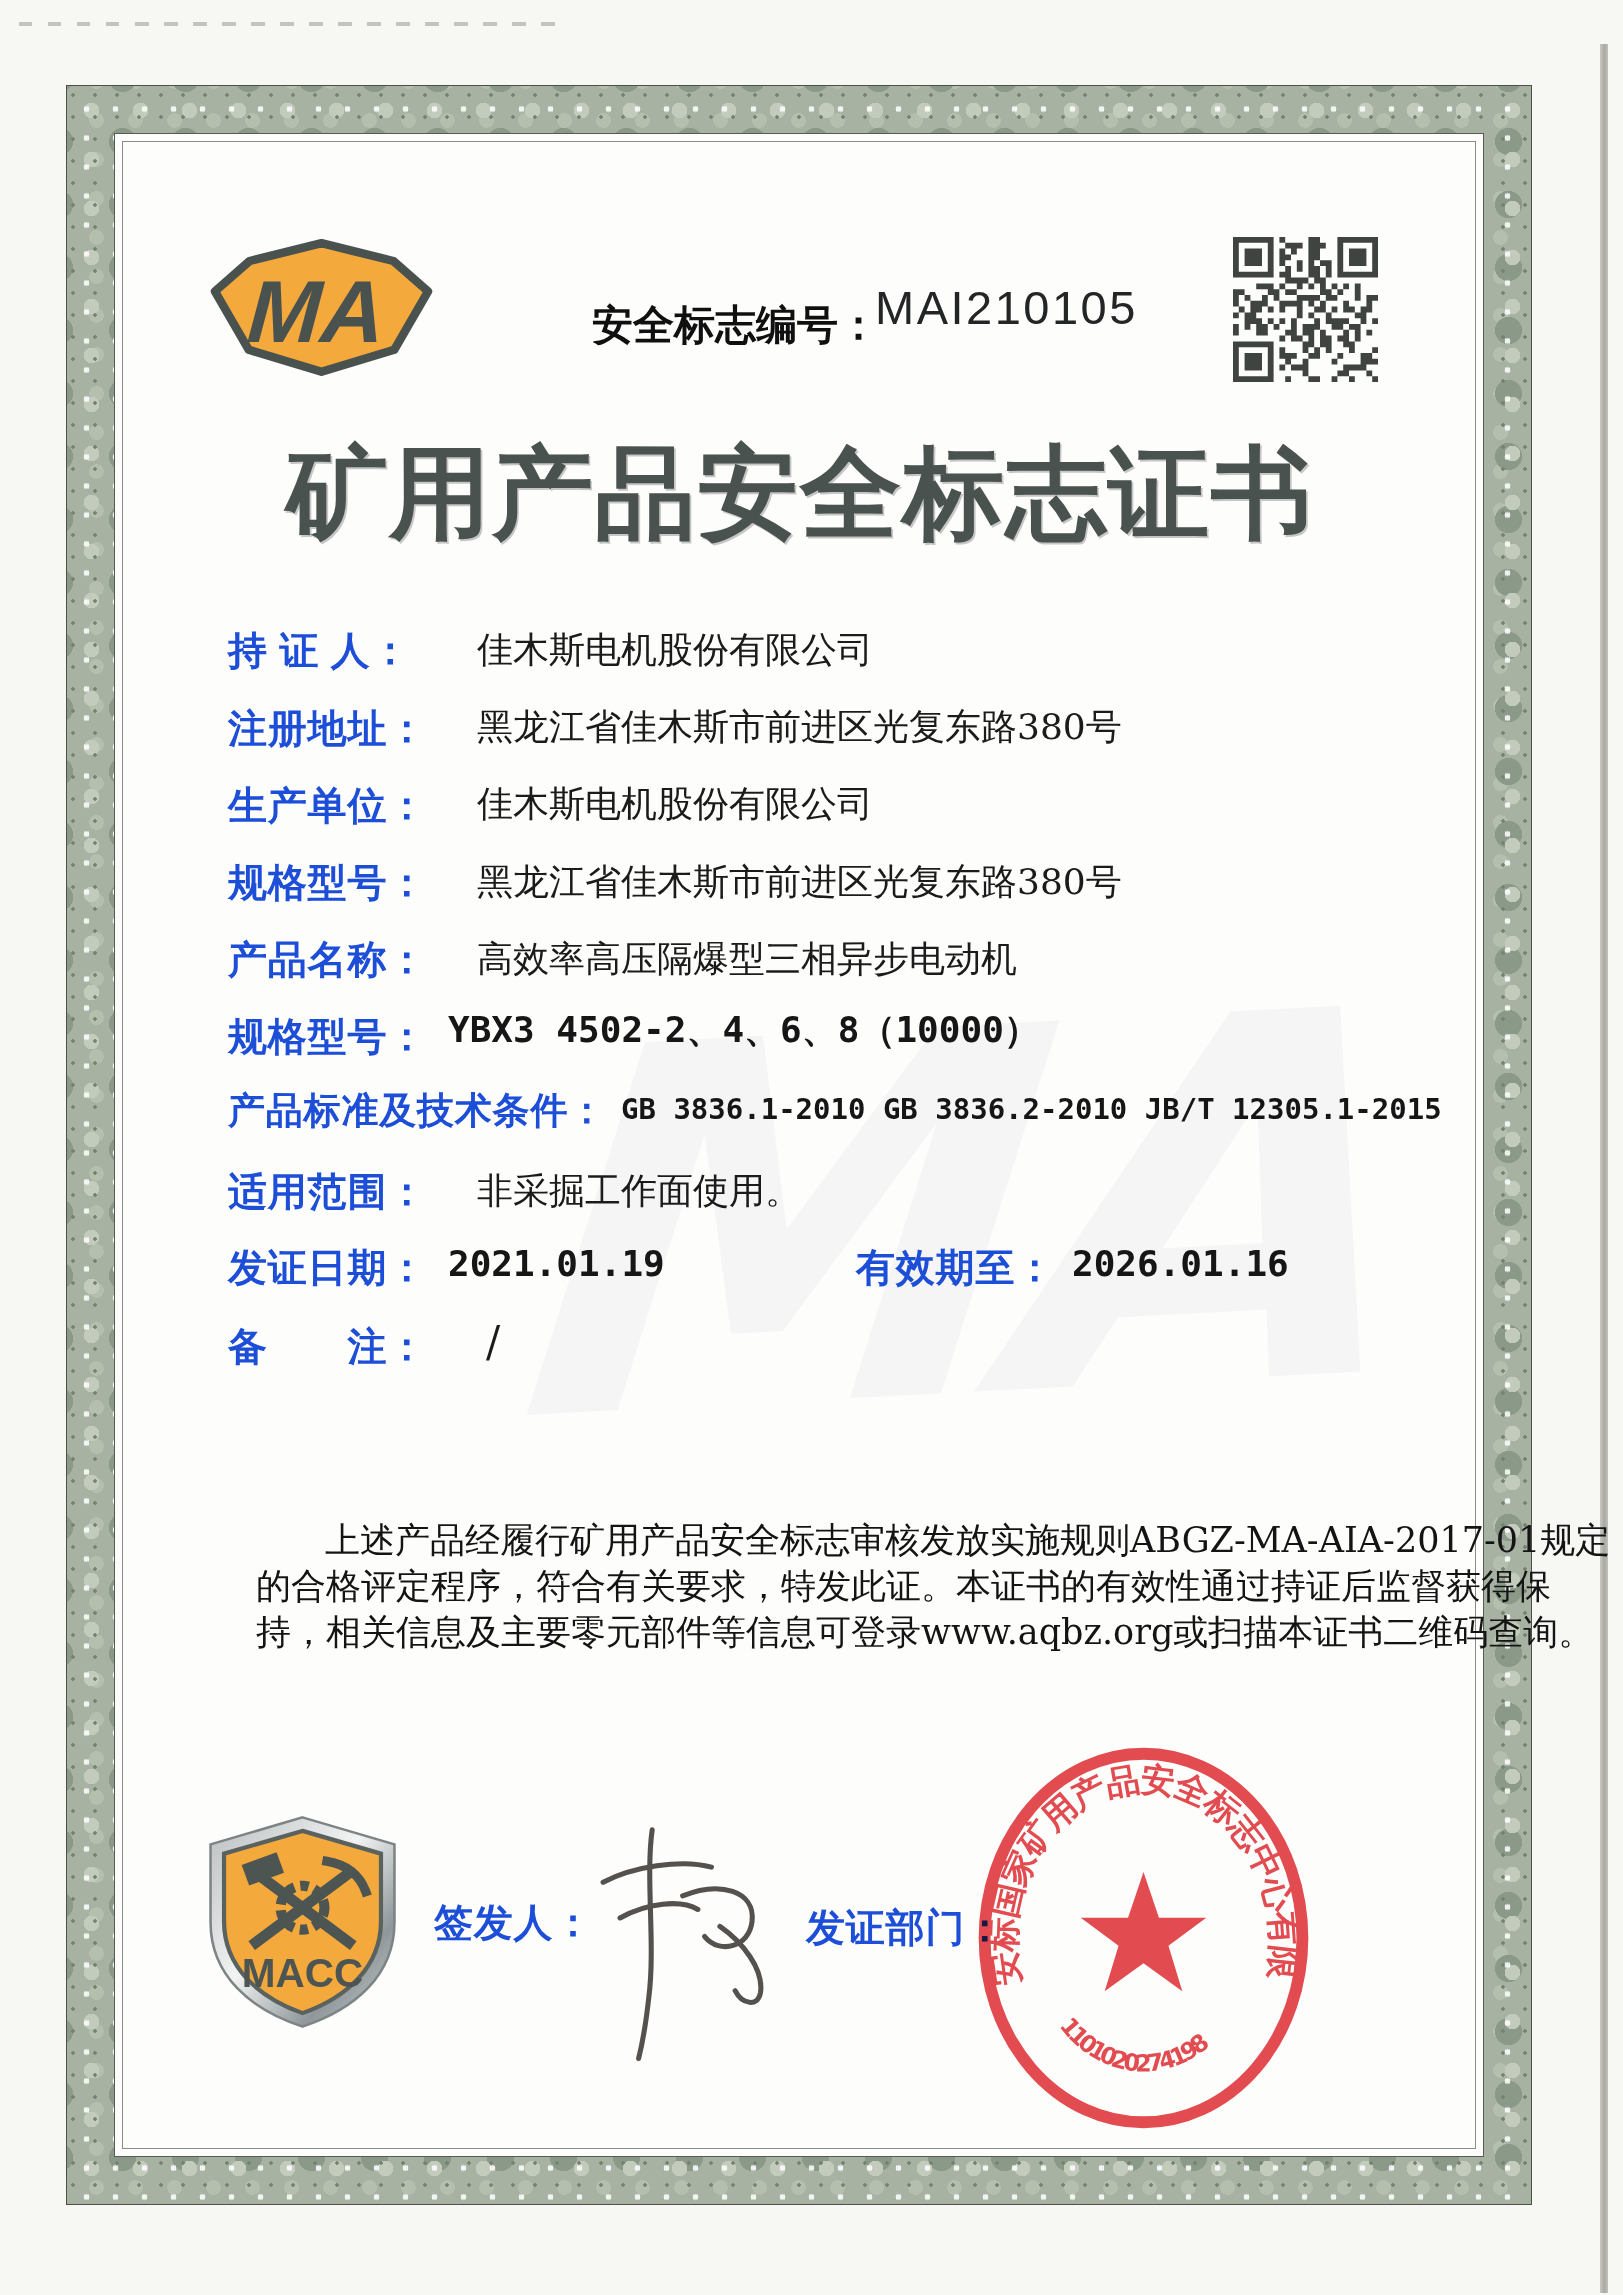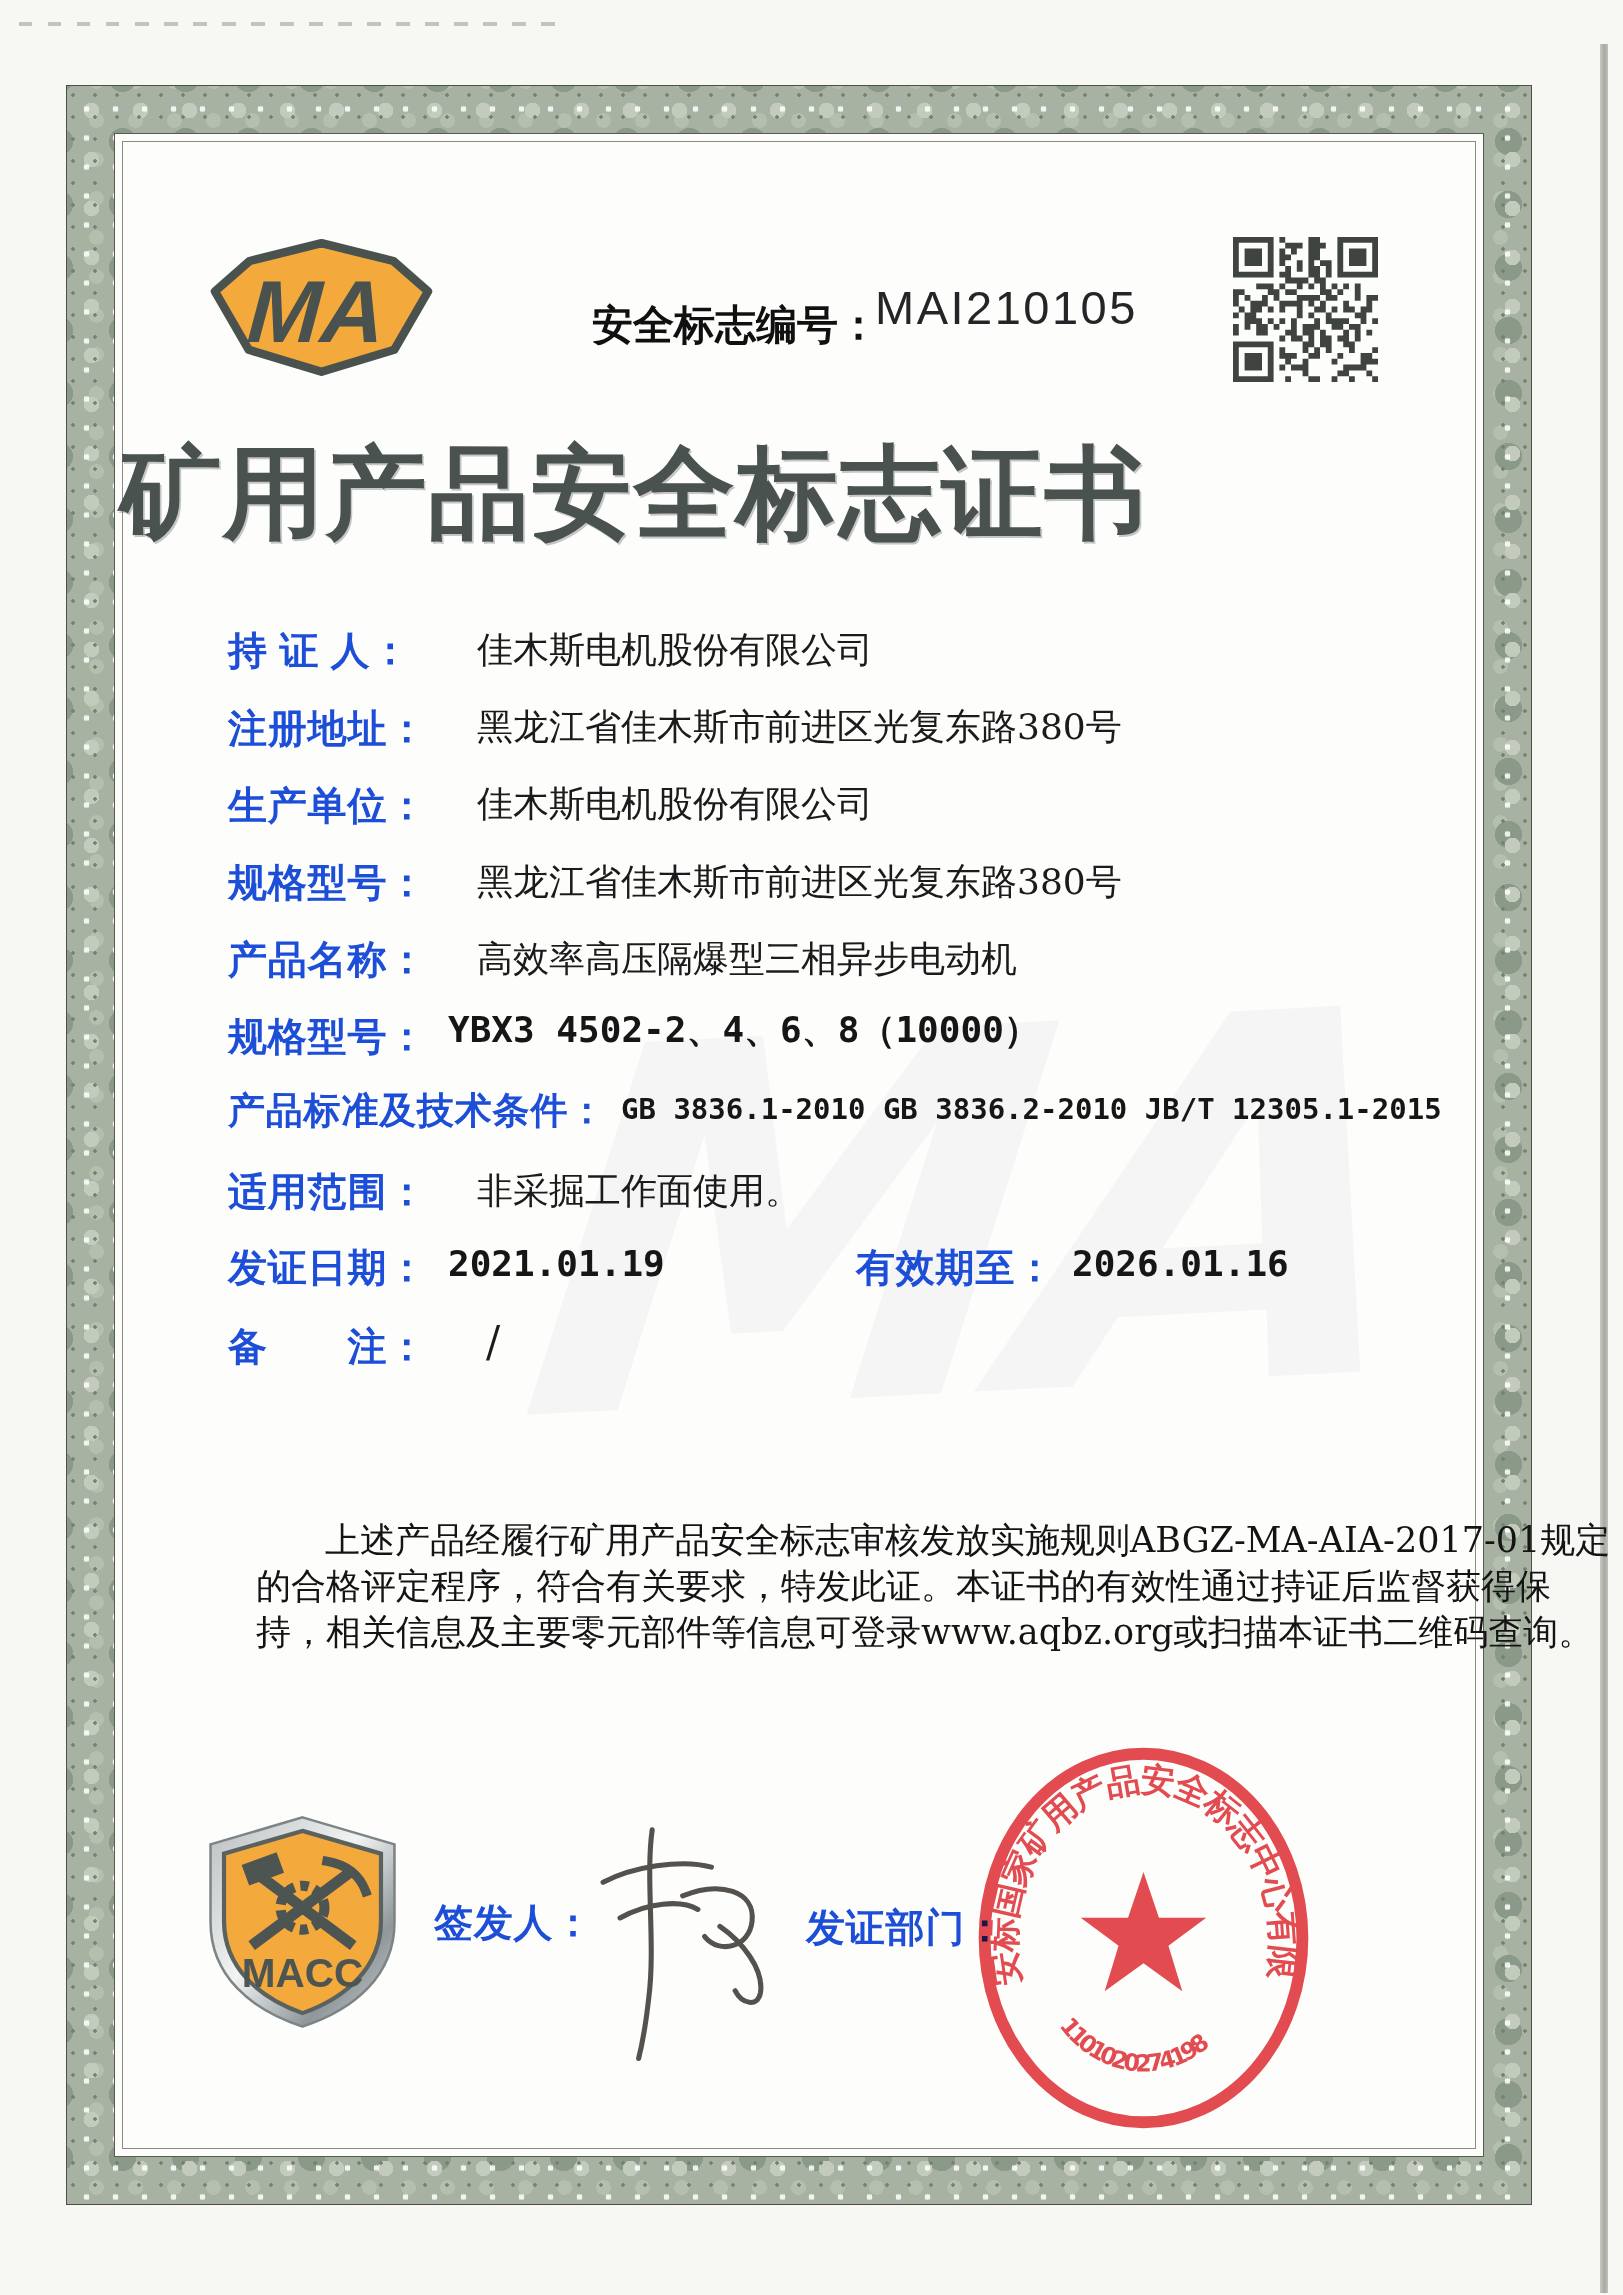--- a/index.html
+++ b/index.html
@@ -42,21 +42,21 @@
   }
   
   .lbl{position:absolute;font-weight:700;font-size:39px;color:#1d4ed8;
        font-family:"Liberation Sans",sans-serif;white-space:nowrap;letter-spacing:0.8px;}
   .val{position:absolute;font-size:36px;color:#1b1b1b;white-space:nowrap;
        font-family:"DejaVu Serif",serif;margin-left:29px;}
   .valnum{position:absolute;font-weight:700;font-size:36px;color:#161616;white-space:nowrap;
        font-family:"DejaVu Sans Mono",monospace;}
   .gbval{font-size:29px;}
   .title{
-    position:absolute;left:120px;top:427px;width:1360px;
+    position:absolute;left:120px;top:427px;width:1360px;text-align:center;
     font-family:Liberation Sans, sans-serif;font-weight:700;font-size:101px;color:#49524e;
     letter-spacing:1.7px;white-space:nowrap;
     text-shadow:1.7px 1.7px 0 rgba(30,34,32,.25);
   }
   .mark-label{position:absolute;left:592px;top:298px;font-weight:700;font-size:41px;color:#101010;
     font-family:"Liberation Sans",sans-serif;white-space:nowrap;}
   .mark-value{position:absolute;left:875px;top:280px;font-size:47px;color:#22252а;color:#232526;
     font-family:Liberation Sans, sans-serif;letter-spacing:2.5px;white-space:nowrap;}
   .stmt{position:absolute;left:256px;width:1184px;font-size:35px;color:#141414;
     font-family:"DejaVu Serif",serif;white-space:nowrap;text-align:center;}

